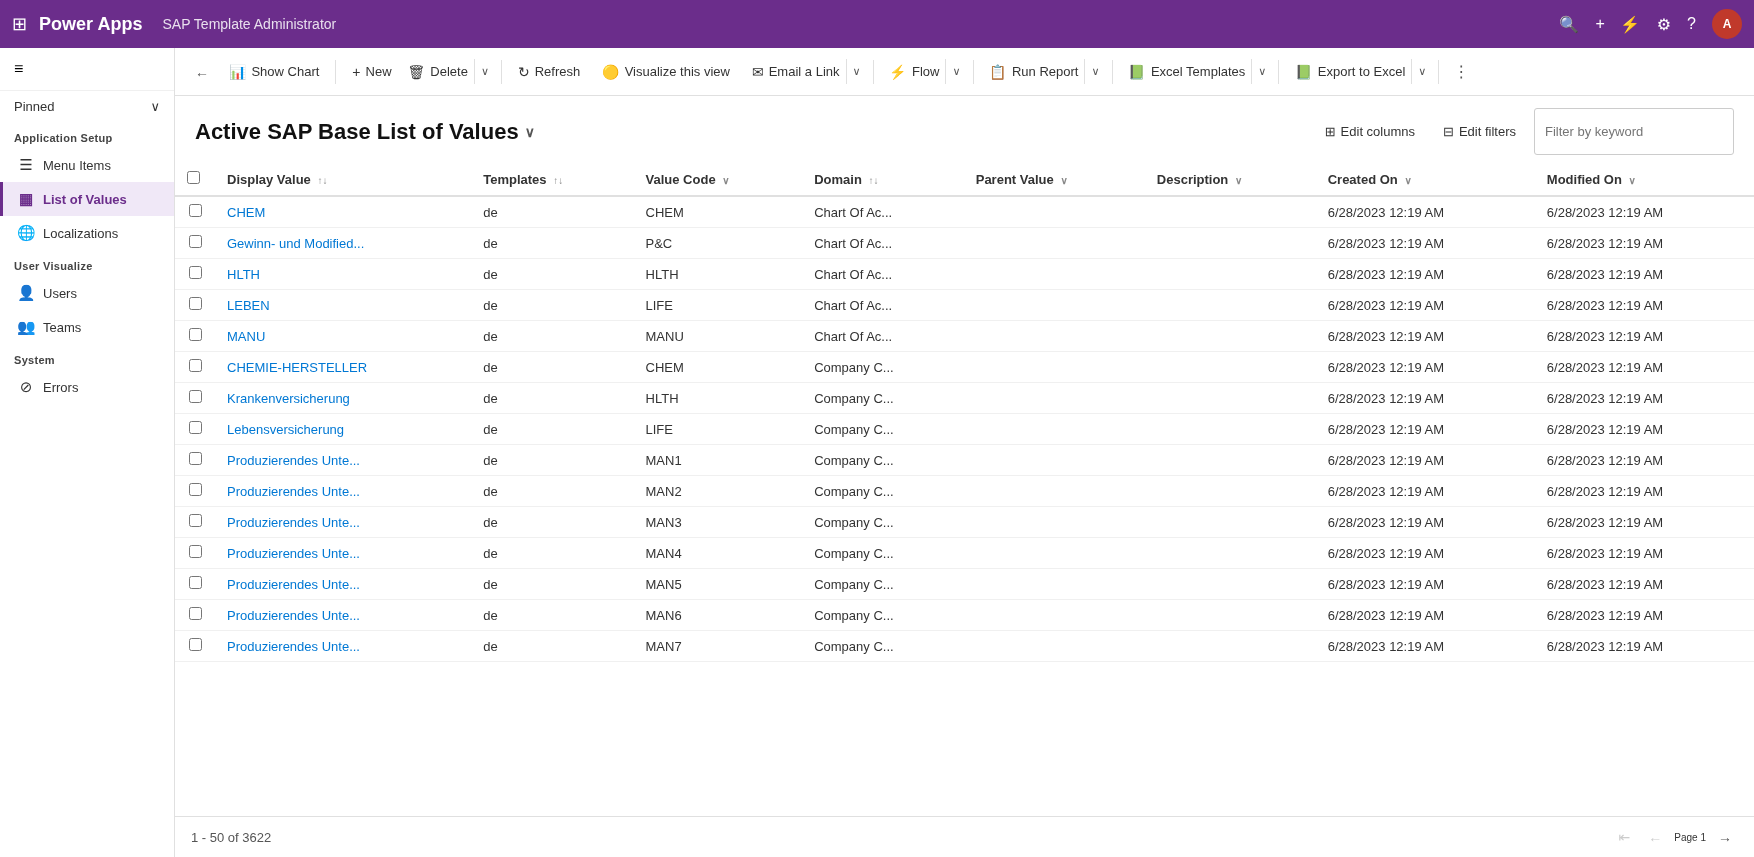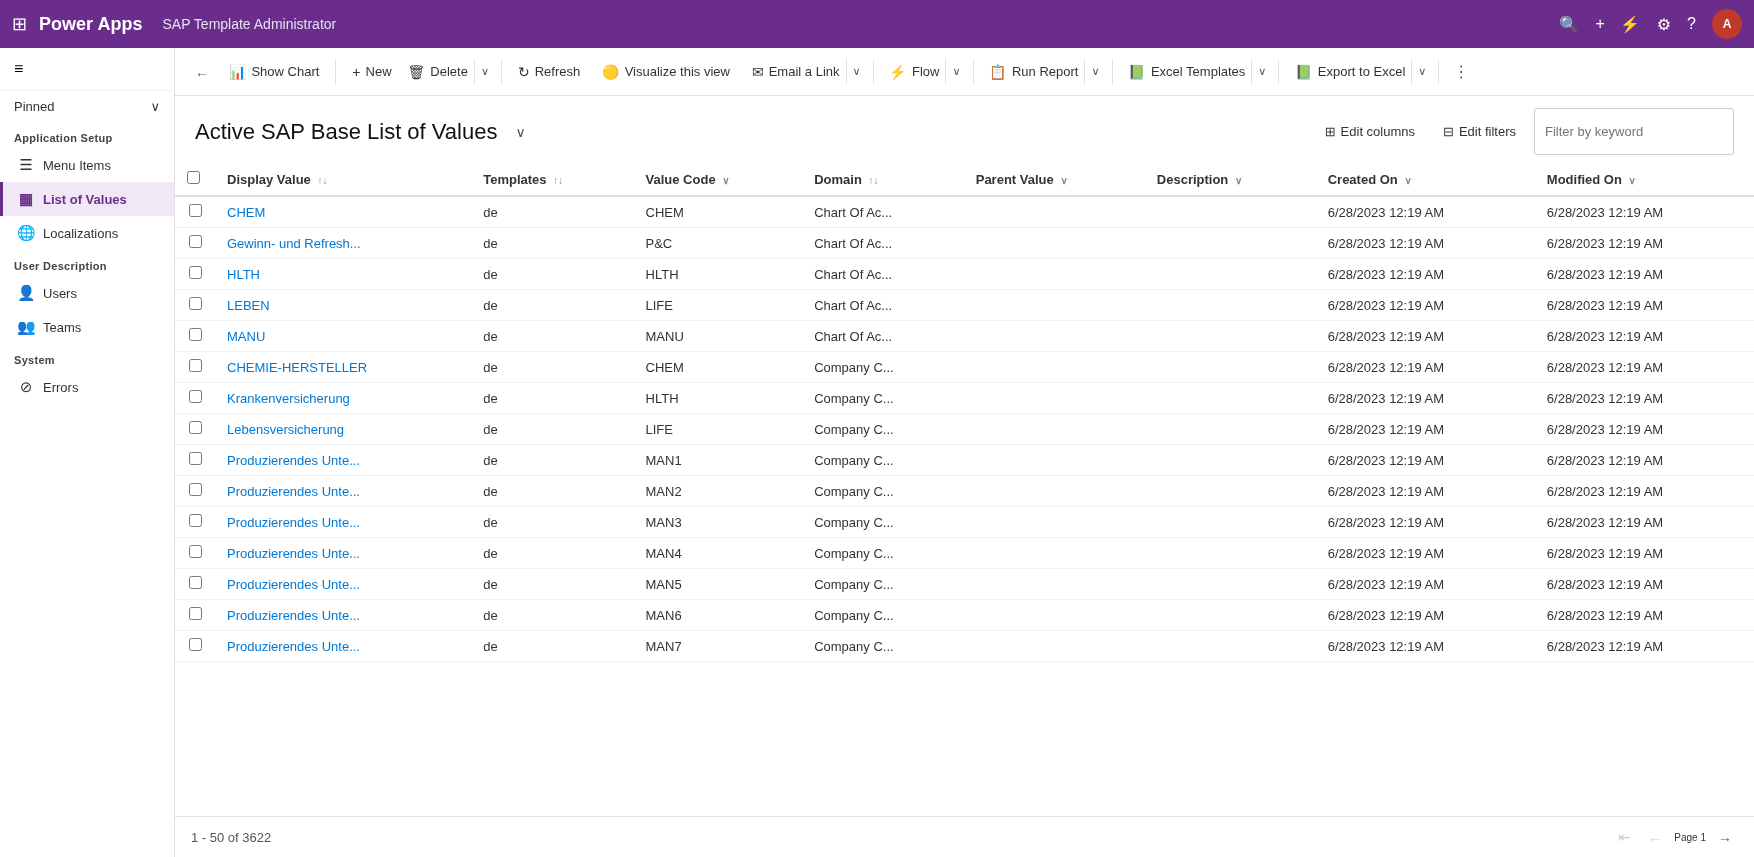--- a/index.html
+++ b/index.html
@@ -86,21 +86,21 @@
     .toolbar-more { padding: 6px 8px; border: none; background: none; cursor: pointer; font-size: 16px; color: #555; border-radius: 3px; }
 
     
     .page-header {
       display: flex;
       align-items: center;
       justify-content: space-between;
       padding: 12px 20px 8px 20px;
       flex-shrink: 0;
     }
-    .page-title { font-size: 22px; font-weight: 400; color: #111; display: flex; align-items: center; gap: 18px; cursor: pointer; }
+    .page-title { font-size: 22px; font-weight: 700; color: #111; display: flex; align-items: center; gap: 6px; cursor: pointer; }
     .page-title .chevron { font-size: 14px; color: #555; }
     .page-header-actions { display: flex; align-items: center; gap: 8px; }
     .edit-columns-btn, .edit-filters-btn {
       display: flex; align-items: center; gap: 5px;
       padding: 5px 10px; border: none; background: none; cursor: pointer; font-size: 13px; color: #333; border-radius: 3px;
     }
     .filter-input {
       border: 1px solid #ccc; border-radius: 3px; padding: 15px 10px; font-size: 13px; width: 200px; outline: none;
     }
 
@@ -179,21 +179,21 @@
         <span class="item-icon">▦</span>
         <span>List of Values</span>
       </div>
       <div class="sidebar-item">
         <span class="item-icon">🌐</span>
         <span>Localizations</span>
       </div>
     </div>
 
     <div>
-      <div class="sidebar-group-label">User Description</div>
+      <div class="sidebar-group-label">User Visualize</div>
       <div class="sidebar-item">
         <span class="item-icon">👤</span>
         <span>Users</span>
       </div>
       <div class="sidebar-item">
         <span class="item-icon">👥</span>
         <span>Teams</span>
       </div>
     </div>
 
@@ -357,21 +357,21 @@
       <td></td>
       <td></td>
       <td>6/28/2023 12:19 AM</td>
       <td>6/28/2023 12:19 AM</td>
     </tr>
             <tr>
       <td class="checkbox-col">
         <input type="checkbox" style="">
       </td>
       <td class="link-cell">
-        <a href="#">Gewinn- und Refresh...</a>
+        <a href="#">Gewinn- und Modified...</a>
       </td>
       <td>de</td>
       <td>P&amp;C</td>
       <td>Chart Of Ac...</td>
       <td></td>
       <td></td>
       <td>6/28/2023 12:19 AM</td>
       <td>6/28/2023 12:19 AM</td>
     </tr>
             <tr>

